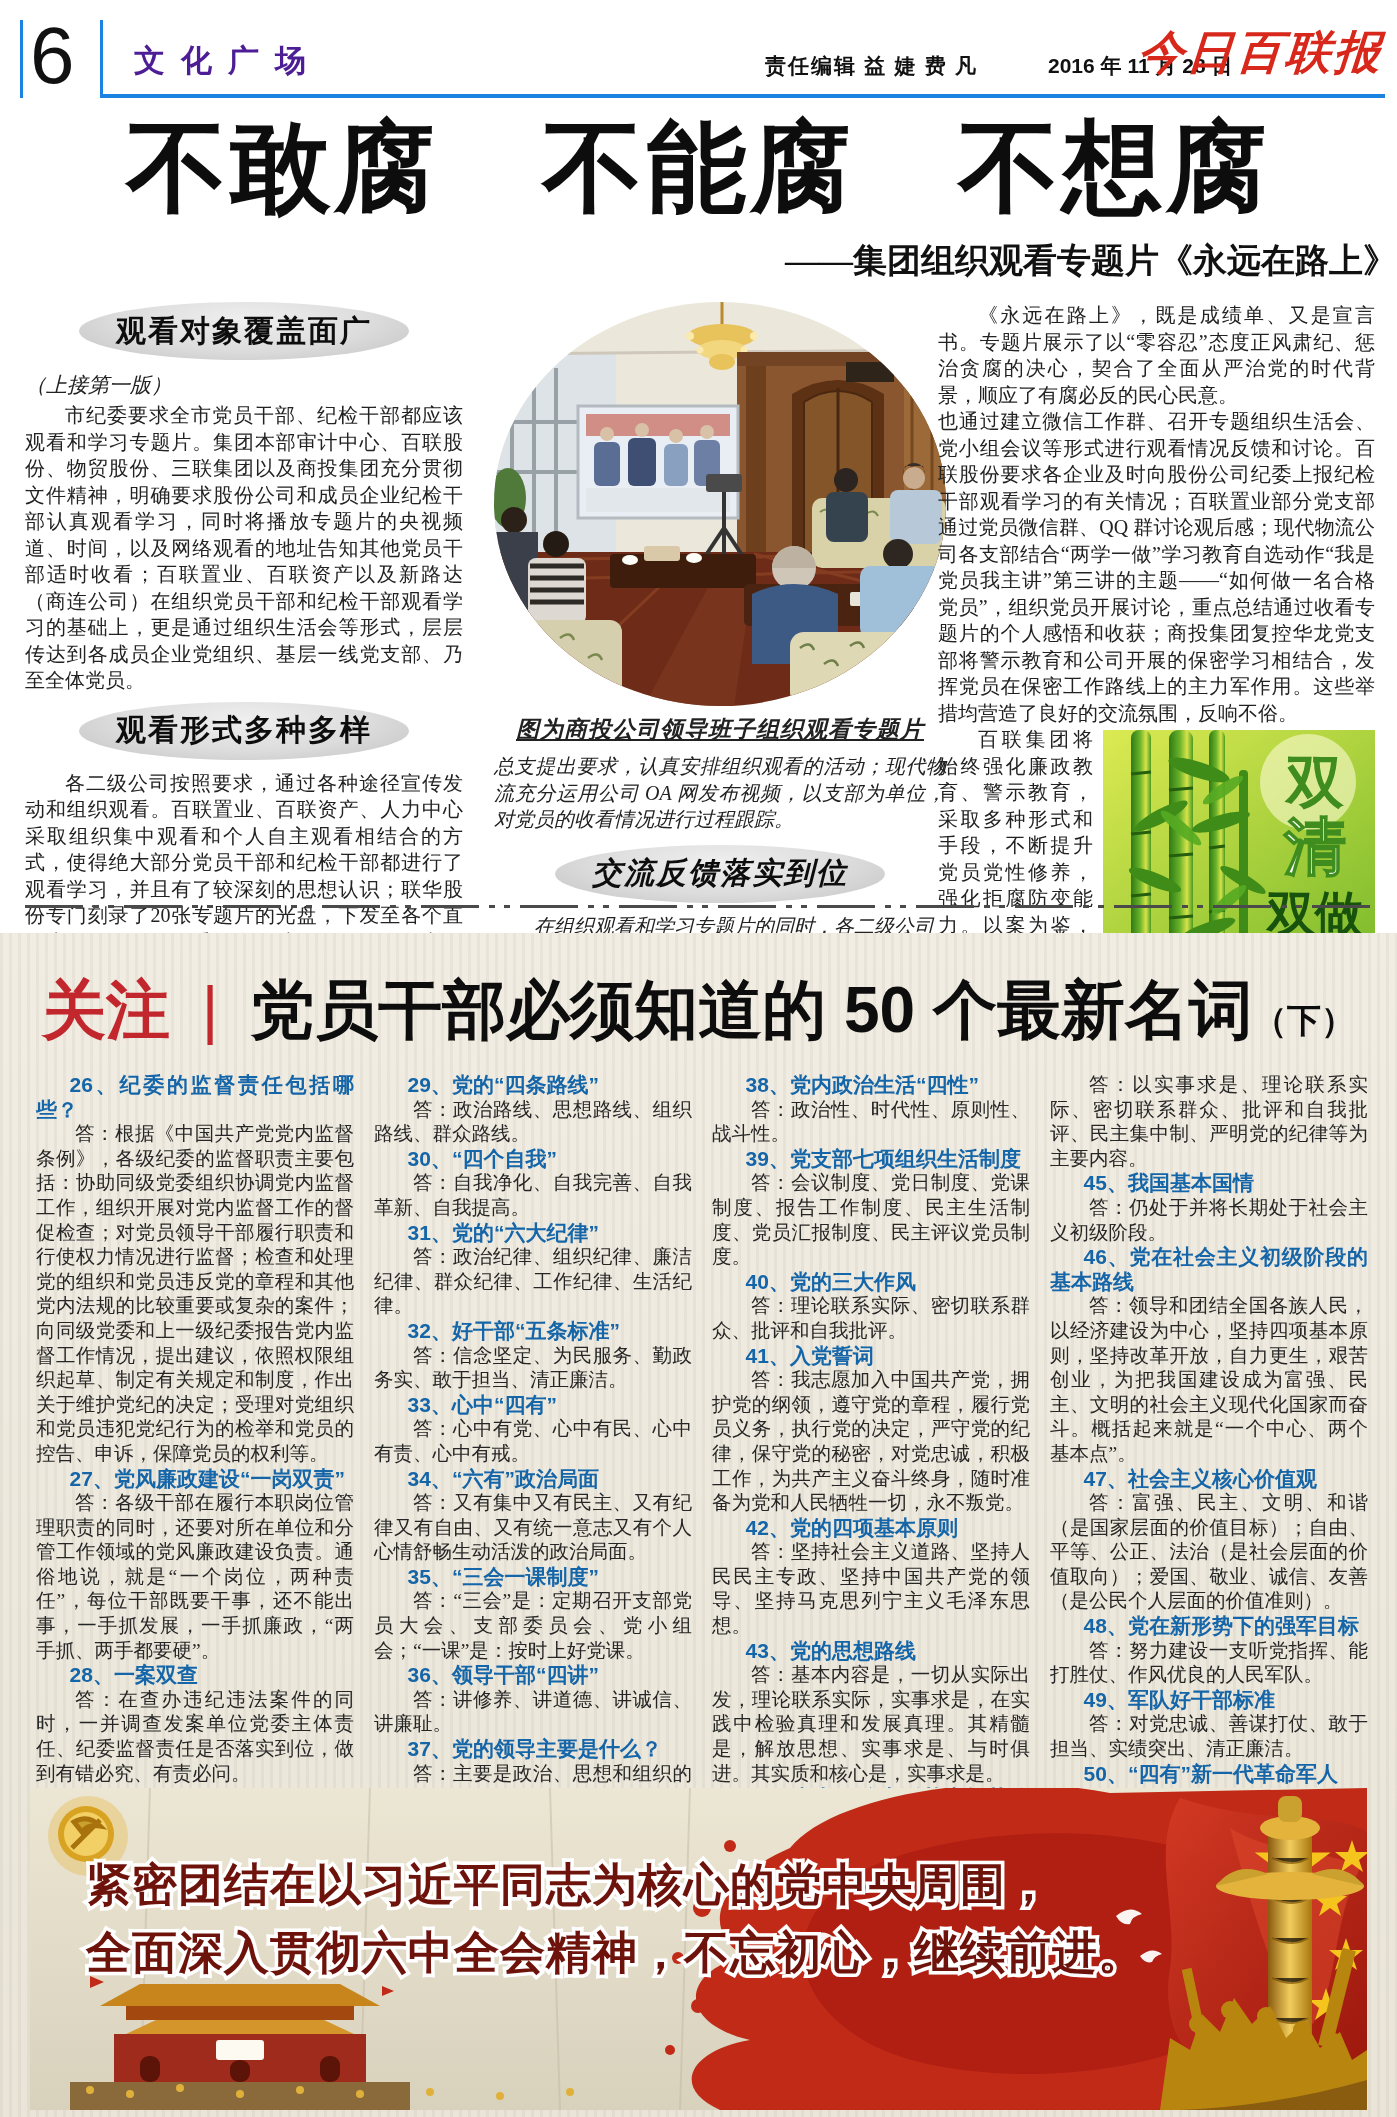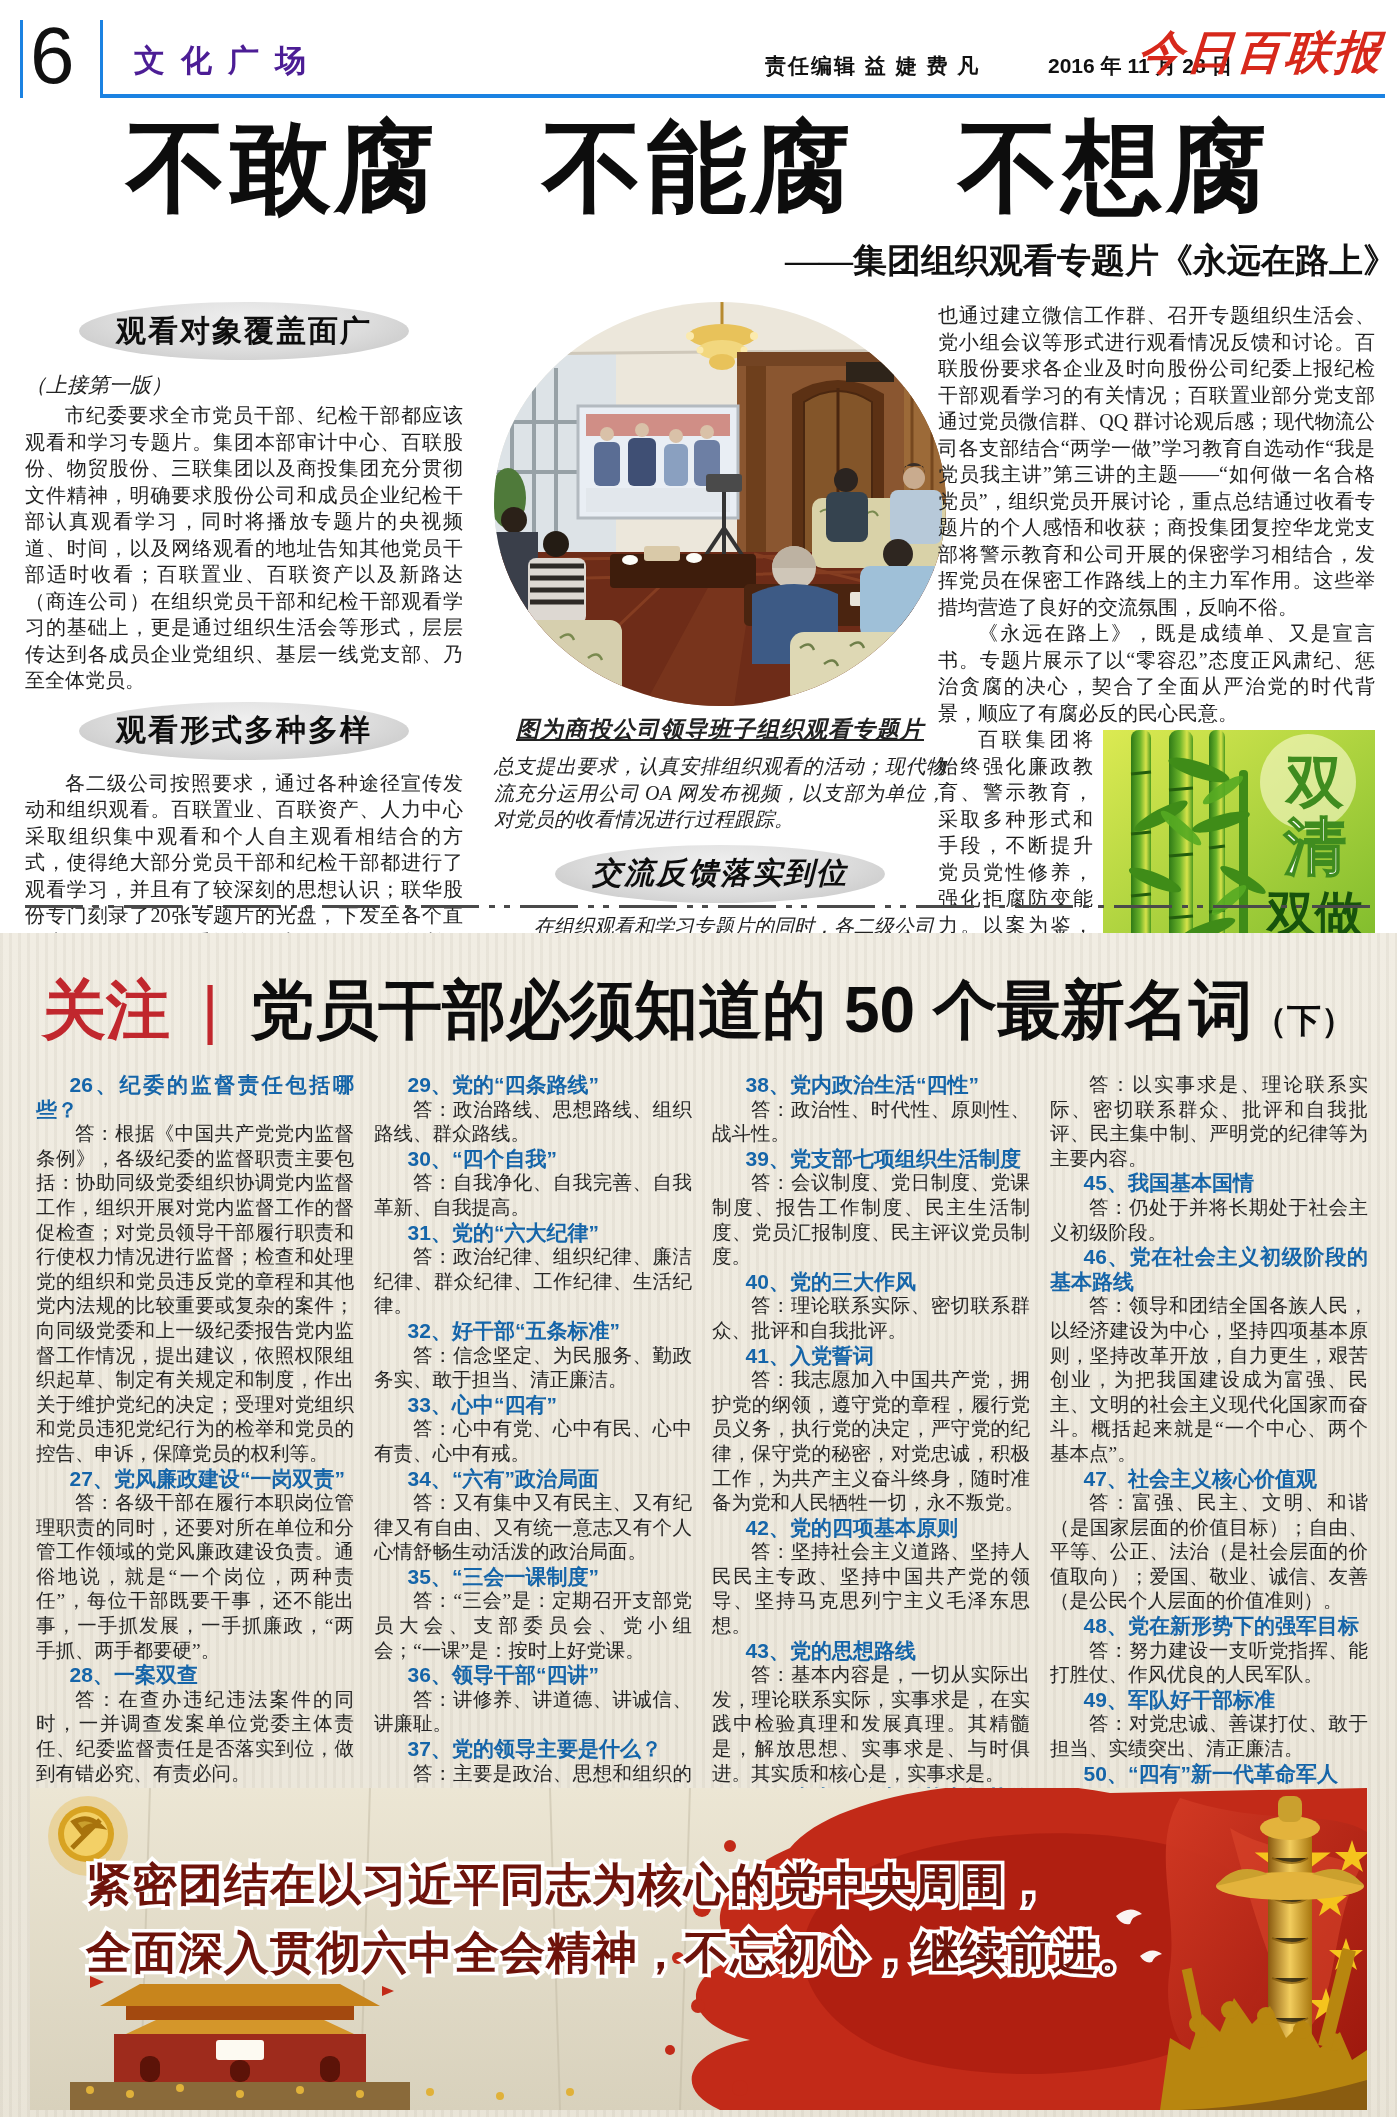--- a/index.html
+++ b/index.html
@@ -7,21 +7,21 @@
 body{width:1397px;height:2117px;position:relative;overflow:hidden;
   font-family:"Liberation Serif","DejaVu Serif",serif;color:#1a1a1a;}
 
 
 #pageno{position:absolute;left:30px;top:16px;font-family:"Liberation Sans","DejaVu Sans",sans-serif;
   font-size:80px;line-height:1;font-weight:400;color:#111;}
 .vrule{position:absolute;width:3px;background:#1b82e2;top:20px;height:78px;}
 #vrule-l{left:20px;}#vrule-r{left:100px;}
 #section-name{position:absolute;left:134px;top:40px;font-family:"Liberation Sans",sans-serif;
   font-size:31px;font-weight:700;letter-spacing:16px;color:#4c1d95;}
-#editor-line{position:absolute;left:765px;top:52px;font-family:Liberation Sans, sans-serif;
+#editor-line{position:absolute;left:765px;top:52px;font-family:Liberation Serif, serif;
   font-size:21px;font-weight:700;letter-spacing:2px;color:#111;}
 #date-line{position:absolute;left:1048px;top:52px;font-family:"Liberation Sans",sans-serif;
   font-size:21px;font-weight:700;color:#111;}
 #masthead{position:absolute;right:14px;top:22px;color:#d7281b;font-size:46px;font-weight:900;
   font-style:italic;letter-spacing:3px;transform:skewX(-4deg);font-family:"Liberation Serif",serif;}
 #header-rule{position:absolute;left:100px;right:12px;top:94px;height:4px;background:#1b82e2;}
 
 
 #headline{position:absolute;top:102px;left:0;width:100%;text-align:center;
   font-family:"Liberation Sans","DejaVu Sans",sans-serif;font-size:100px;font-weight:900;
@@ -193,22 +193,22 @@
       <path d="M10,334 q10,-8 14,2 M36,352 q10,-8 14,2 M66,336 q10,-8 14,2 M94,356 q10,-8 14,2" stroke="#7a8a4f" stroke-width="2.5" fill="none"></path>
     </svg>
   </div>
   <div id="photo-caption">图为商投公司领导班子组织观看专题片</div>
   <p class="art-p">总支提出要求，认真安排组织观看的活动；现代物流充分运用公司 OA 网发布视频，以支部为单位，对党员的收看情况进行过程跟踪。</p>
   <div class="badge">交流反馈落实到位</div>
   <p class="art-p ind">在组织观看和学习专题片的同时，各二级公司</p>
 </div>
 
 <div class="art-col" id="col3">
+  <p class="art-p ind">《永远在路上》，既是成绩单、又是宣言书。专题片展示了以“零容忍”态度正风肃纪、惩治贪腐的决心，契合了全面从严治党的时代背景，顺应了有腐必反的民心民意。</p>
   <p class="art-p">也通过建立微信工作群、召开专题组织生活会、党小组会议等形式进行观看情况反馈和讨论。百联股份要求各企业及时向股份公司纪委上报纪检干部观看学习的有关情况；百联置业部分党支部通过党员微信群、QQ 群讨论观后感；现代物流公司各支部结合“两学一做”学习教育自选动作“我是党员我主讲”第三讲的主题——“如何做一名合格党员”，组织党员开展讨论，重点总结通过收看专题片的个人感悟和收获；商投集团复控华龙党支部将警示教育和公司开展的保密学习相结合，发挥党员在保密工作路线上的主力军作用。这些举措均营造了良好的交流氛围，反响不俗。</p>
-  <p class="art-p ind">《永远在路上》，既是成绩单、又是宣言书。专题片展示了以“零容忍”态度正风肃纪、惩治贪腐的决心，契合了全面从严治党的时代背景，顺应了有腐必反的民心民意。</p>
   <div class="clearfix">
     <div id="bamboo-seal">
       <svg width="272" height="220" viewBox="0 0 272 220">
         <defs>
           <linearGradient id="bg-green" x1="0" y1="0" x2="1" y2="1">
             <stop offset="0" stop-color="#dcea52"></stop>
               <stop offset="1" stop-color="#7fbc2c"></stop>
           </linearGradient>
           <linearGradient id="stalk" x1="0" y1="0" x2="1" y2="0">
             <stop offset="0" stop-color="#2f7a16"></stop>

